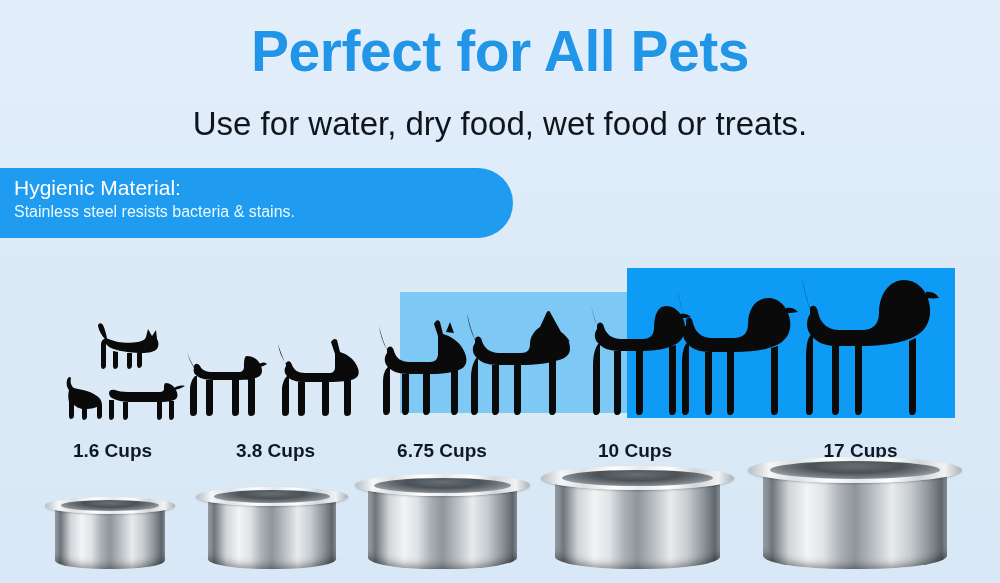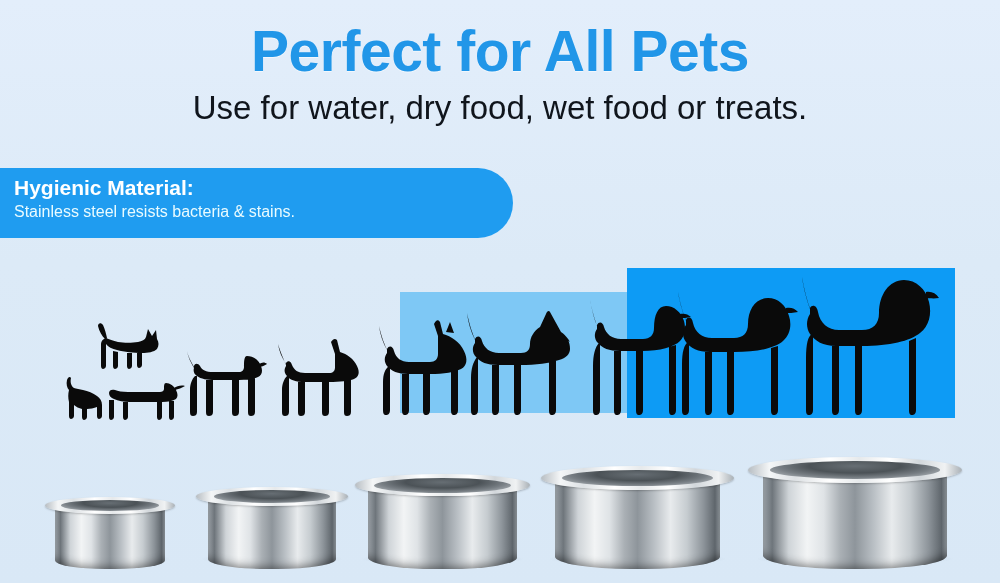--- a/index.html
+++ b/index.html
@@ -13,34 +13,34 @@
         background:linear-gradient(180deg,#e3eefb 0%,#dceaf7 45%,#d9e8f6 100%);}
 
   
   .title{
     position:absolute;left:0;top:22px;width:1000px;text-align:center;
     font-size:57px;font-weight:bold;letter-spacing:-0.5px;
     color:#2196e8;line-height:1.05;white-space:nowrap;
     text-shadow:0 1px 0 rgba(255,255,255,.55);
   }
   .subtitle{
-    position:absolute;left:0;top:89px;width:1000px;text-align:center;
+    position:absolute;left:0;top:105px;width:1000px;text-align:center;
     font-size:33px;font-weight:normal;color:#10151c;
     line-height:1.15;white-space:nowrap;
   }
 
   
   .badge{
     position:absolute;left:0;top:168px;width:513px;height:70px;
     background:#1f9cf0;
     border-top-right-radius:36px;border-bottom-right-radius:36px;
     border-top-left-radius:0;border-bottom-left-radius:0;
     box-sizing:border-box;padding:7px 0 0 14px;
   }
-  .badge-label{font-size:21px;font-weight:bold;color:#ffffff;line-height:1.28;white-space:nowrap;}
+  .badge-label{font-size:21px;font-weight:normal;color:#ffffff;line-height:1.28;white-space:nowrap;}
   .badge-desc{font-size:16px;font-weight:normal;color:#e9fbff;line-height:1.28;white-space:nowrap;}
 
   
   .band{position:absolute;}
   .band-light{left:400px;top:292px;width:227px;height:121px;background:#7ec8f5;}
   .band-dark{left:627px;top:268px;width:328px;height:150px;background:#0d9bf5;}
 
   
   .silhouettes{position:absolute;left:0;top:258px;width:1000px;height:165px;}
   .sil{position:absolute;bottom:0;}
@@ -163,20 +163,27 @@
       </svg>
     </div>
 
     <div class="sil" style="left:800px;bottom:1px;">
       <svg width="140" height="148" viewBox="0 0 140 148">
         <path d="M104 6 C116 6,126 15,129 28 C132 40,129 52,120 59 C110 67,90 72,62 72 L36 72 C23 72,15 67,10 60 C6 54,6 46,10 40 L10 34 C12 30,17 31,18 38 C20 49,28 56,39 56 L62 56 C73 56,79 50,79 39 C79 21,89 6,104 6 Z M126 18 C131 17,136 19,139 24 C133 25,129 24,126 24 Z M13 60 L13 136 C13 140,11 141,9 141 C7 141,6 140,6 136 L6 84 C6 70,8 62,12 60 Z M39 72 L39 136 C39 140,37 141,35 141 C33 141,32 140,32 136 L32 72 Z M62 72 L62 136 C62 140,60 141,58 141 C56 141,55 140,55 136 L55 72 Z M116 64 L116 136 C116 140,114 141,112 141 C110 141,109 140,109 136 L109 67 Z M10 35 C6 24,3 11,2 3 C4 15,7 27,11 37 Z"></path>
       </svg>
     </div>
   </div>
 
+  <div class="labels">
+    <div class="cup-label" style="left:30px;width:165px;">1.6 Cups</div>
+    <div class="cup-label" style="left:193px;width:165px;">3.8 Cups</div>
+    <div class="cup-label" style="left:357px;width:170px;">6.75 Cups</div>
+    <div class="cup-label" style="left:550px;width:170px;">10 Cups</div>
+    <div class="cup-label" style="left:773px;width:175px;">17 Cups</div>
+  </div>
 
   <div class="bowls">
 
     <div class="bowl" style="left:45px;width:130px;height:72px;">
       <div class="bowl-shadow"></div>
       <div class="bowl-body" style="height:62px;width:84%;left:8%;"></div>
       <div class="bowl-rim" style="height:17px;"></div>
       <div class="bowl-inner" style="left:12%;top:3px;width:76%;height:11px;"></div>
     </div>
 

